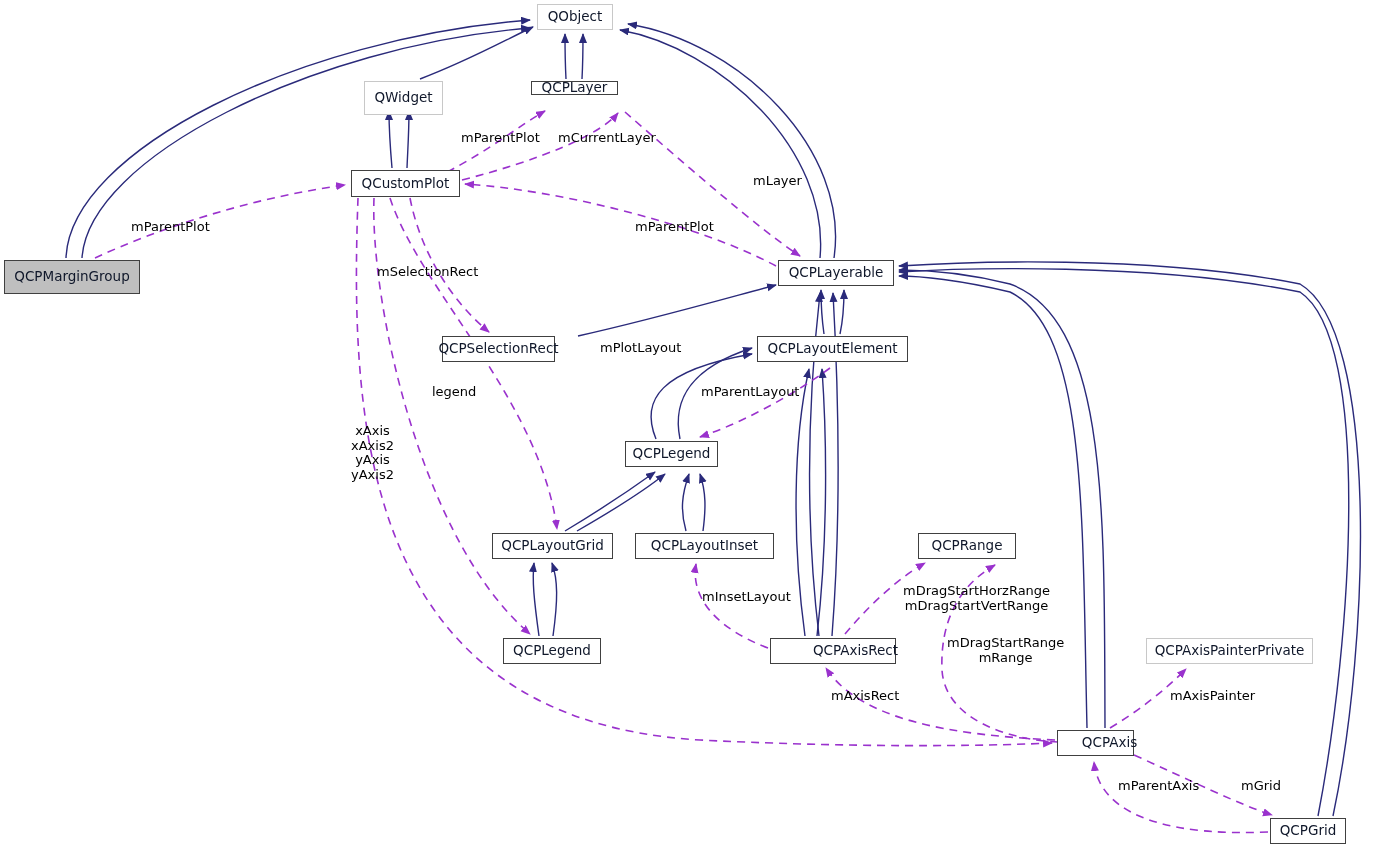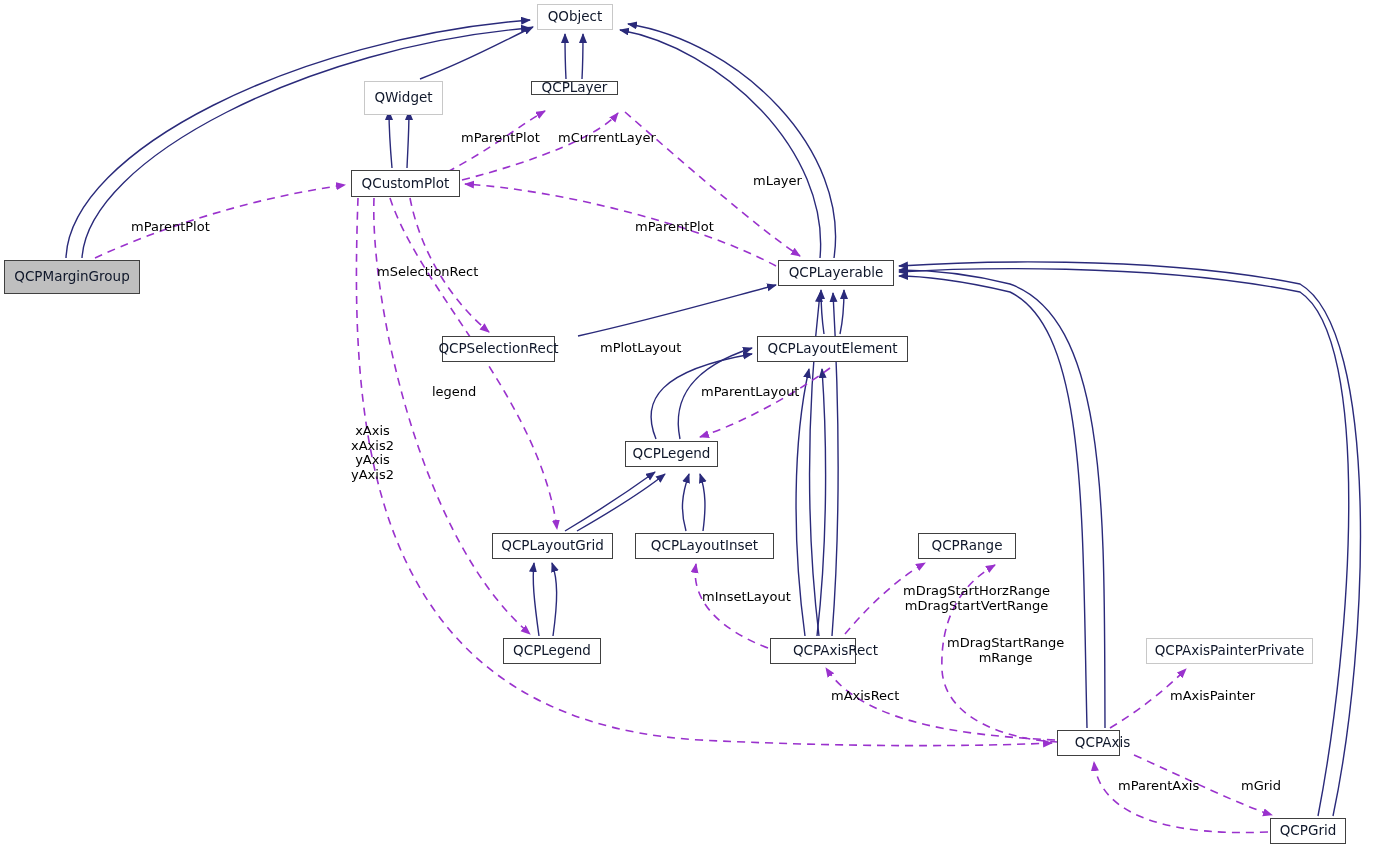--- a/index.html
+++ b/index.html
@@ -144,27 +144,27 @@
     </div>
   <div class="node cls" style="left:635px;top:533px;width:139px;height:26px;">
       <span>QCPLayoutInset</span>
     </div>
   <div class="node cls" style="left:918px;top:533px;width:98px;height:26px;">
       <span>QCPRange</span>
     </div>
   <div class="node cls" style="left:503px;top:638px;width:98px;height:26px;">
       <span>QCPLegend</span>
     </div>
-  <div class="node cls" style="left:770px;top:638px;width:86px;height:26px;padding-left:45px;">
+  <div class="node cls" style="left:770px;top:638px;width:126px;height:26px;padding-left:45px;">
       <span>QCPAxisRect</span>
     </div>
   <div class="node ext" style="left:1146px;top:638px;width:167px;height:26px;">
       <span>QCPAxisPainterPrivate</span>
     </div>
-  <div class="node cls" style="left:1057px;top:730px;width:63px;height:26px;padding-left:28px;">
+  <div class="node cls" style="left:1057px;top:730px;width:77px;height:26px;padding-left:28px;">
       <span>QCPAxis</span>
     </div>
   <div class="node cls" style="left:1270px;top:818px;width:76px;height:26px;">
       <span>QCPGrid</span>
     </div>
 
   <div class="edgelabel" style="left:131px;top:220px;">mParentPlot</div>
   <div class="edgelabel" style="left:461px;top:131px;">mParentPlot</div>
   <div class="edgelabel" style="left:558px;top:131px;">mCurrentLayer</div>
   <div class="edgelabel" style="left:753px;top:174px;">mLayer</div>

